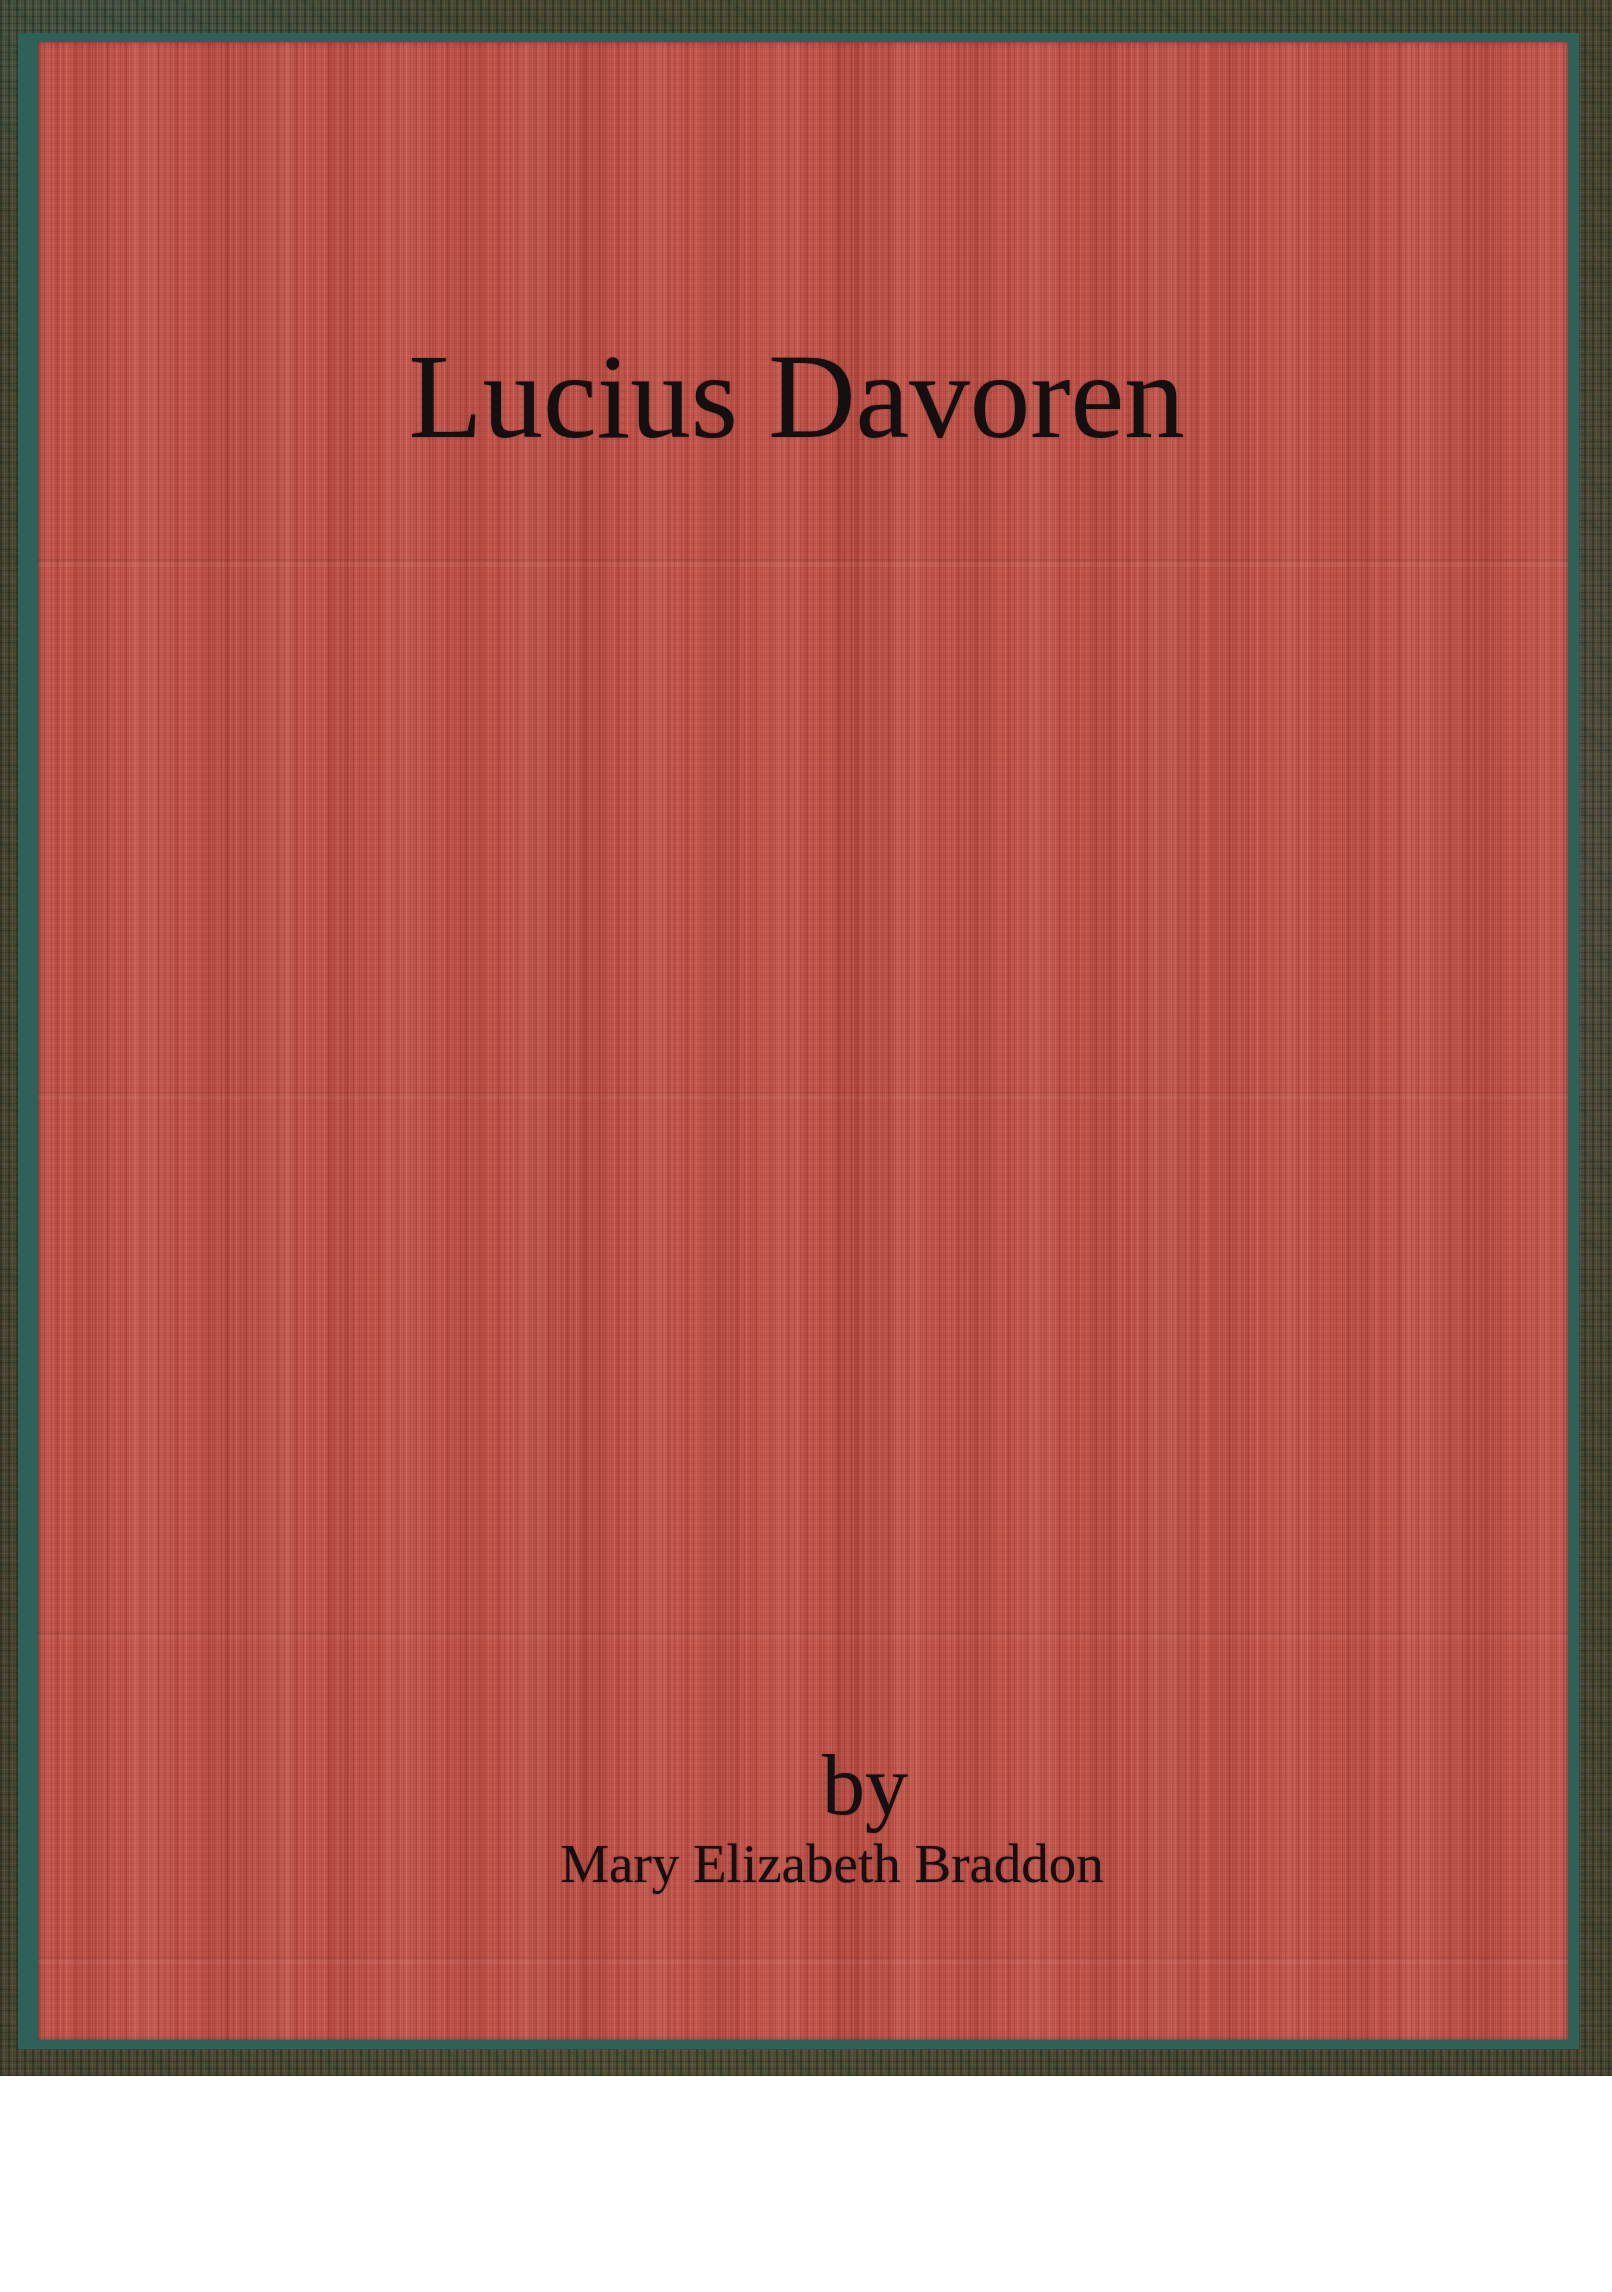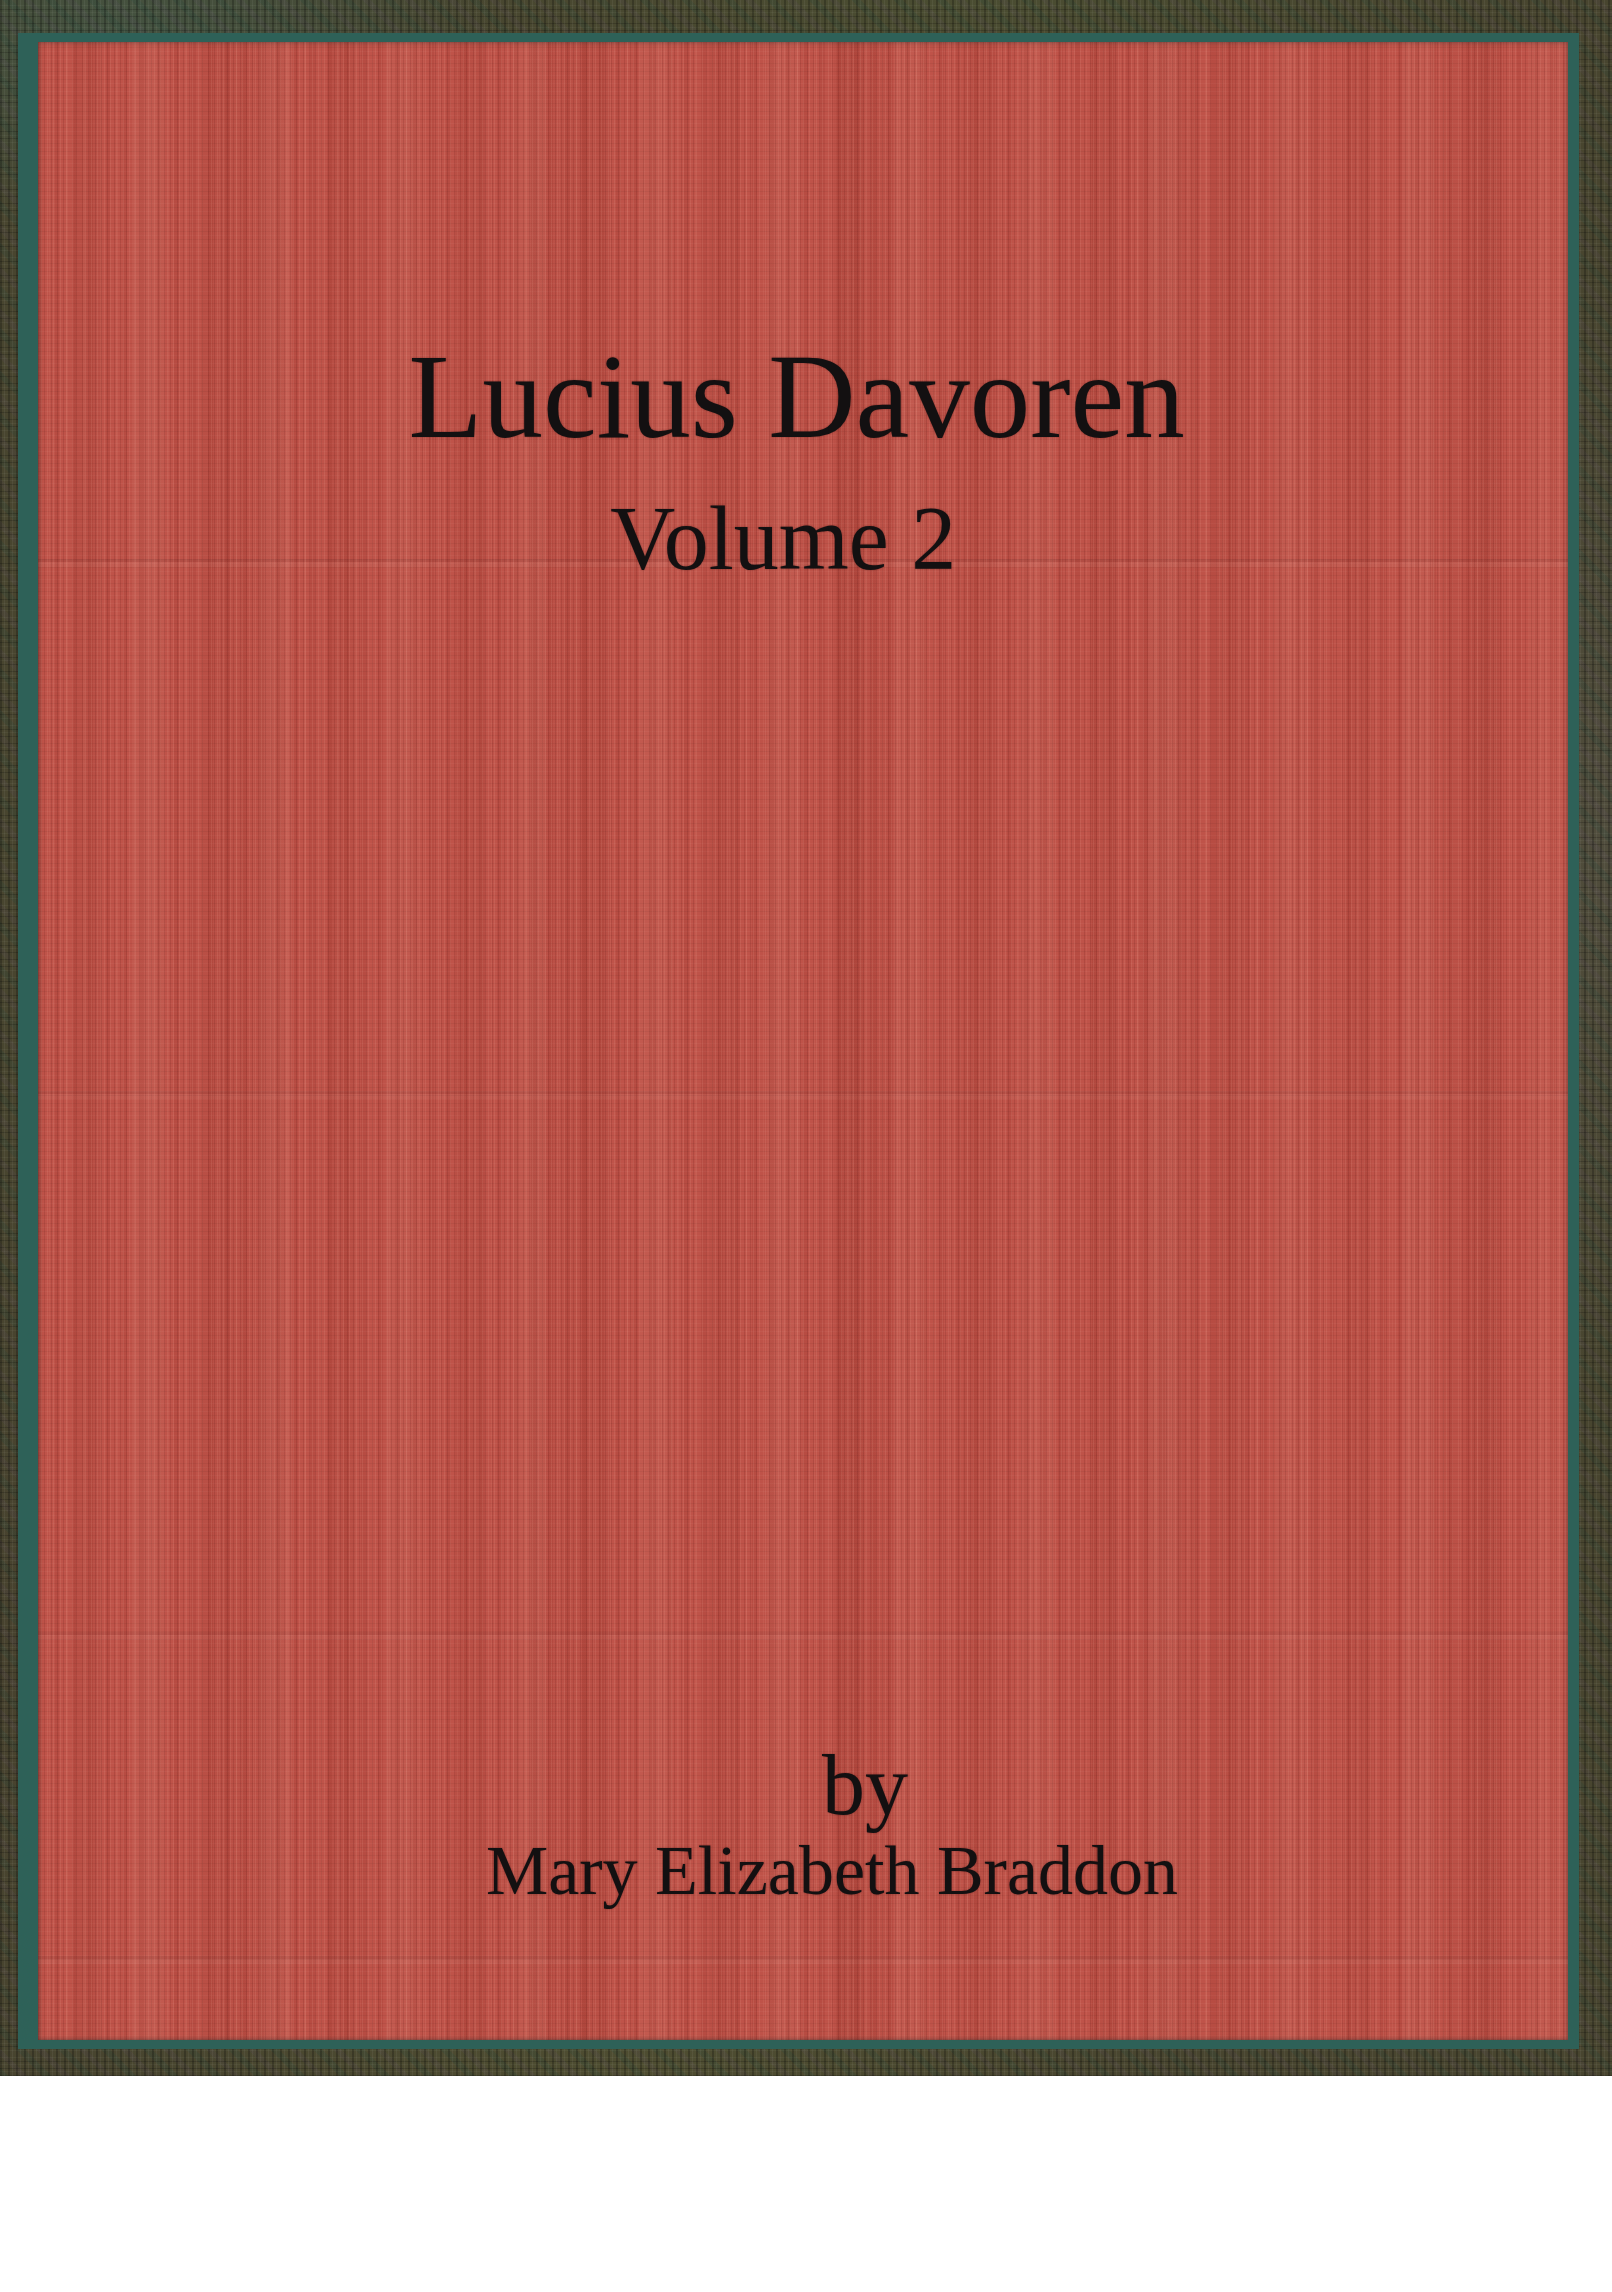--- a/index.html
+++ b/index.html
@@ -96,30 +96,29 @@
 
   .byline {
     top: 1700px;
     font-size: 86px;
     transform: translateX(27px);
     margin-left: 35px;
   }
 
   .author {
     top: 1794px;
-    font-size: 70px;
+    font-size: 55px;
     transform: translateX(29px);
   }
 </style>
 </head>
 <body>
 
 <div class="cover">
   <div class="field">
     <div class="text-layer">
       <h1 class="title">Lucius Davoren</h1>
-      <div class="volume">Volume 2</div>
       <div class="byline">by</div>
       <div class="author">Mary Elizabeth Braddon</div>
     </div>
   </div>
 </div>
 
 
 </body></html>

